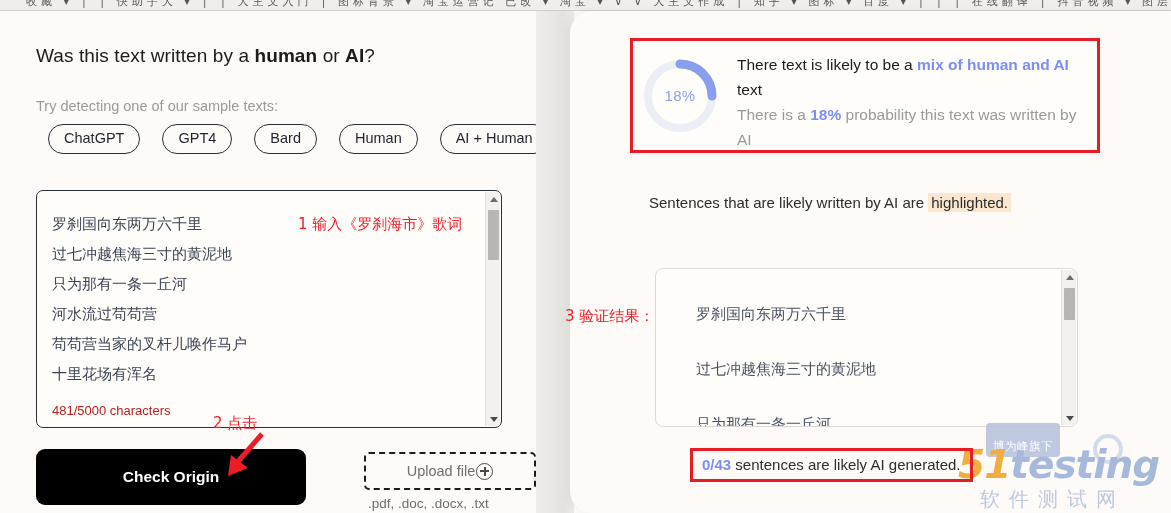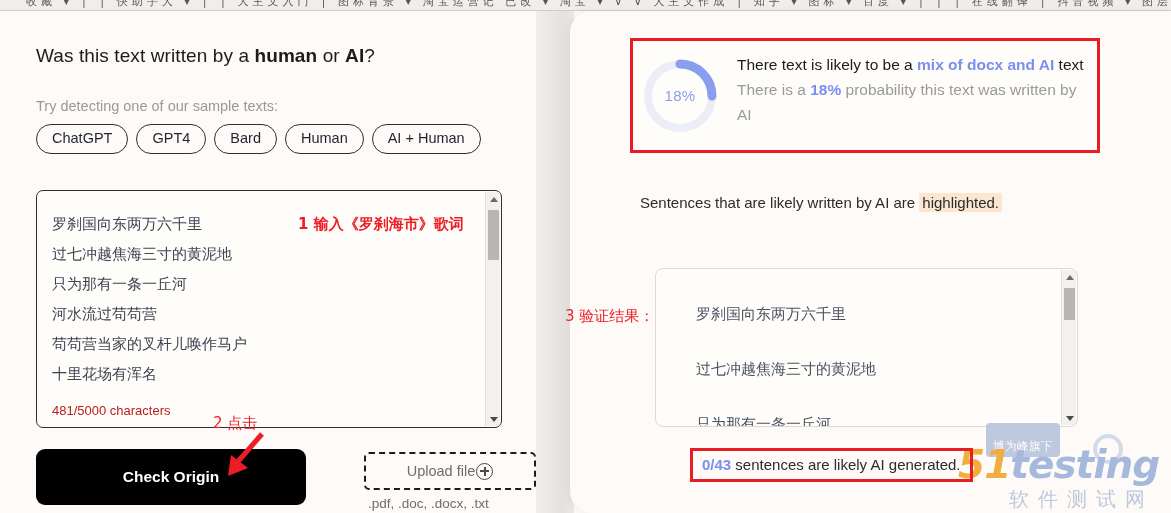--- a/index.html
+++ b/index.html
@@ -50,22 +50,22 @@
     letter-spacing: .1px;
   }
   .heading b { font-weight: 700; }
 
   .subheading {
     position: absolute; left: 36px; top: 87px;
     font-size: 14.5px; color: #9a9a9a;
   }
 
   .chips {
-    position: absolute; left: 36px; top: 113px;
-    display: flex; gap: 8px;
+    position: absolute; left: 48px; top: 113px;
+    display: flex; gap: 22px;
   }
   .chip {
     border: 1px solid #2a2f3a;
     border-radius: 999px;
     padding: 6px 15px 7px;
     font-size: 14.5px;
     color: #1f2430;
     background: transparent;
     cursor: pointer;
     line-height: 1;
@@ -201,21 +201,21 @@
   }
   .result-title b { color: #7b8ff0; font-weight: 700; }
   .result-sub {
     font-size: 15.5px; color: #9a9a9a; line-height: 25px;
   }
   .result-sub b { color: #7b8ff0; font-weight: 700; }
 
   .highlight-note {
     position: absolute; left: 640px; top: 190px;
     width: 380px;
-    font-size: 15px; color: #2c2c2c; line-height: 26px;
+    font-size: 15px; color: #2c2c2c; line-height: 26px; text-align: center;
   }
   .hl {
     background: #fbe6cf; padding: 1px 3px;
   }
 
   .out-box {
     position: absolute; left: 655px; top: 268px;
     width: 423px; height: 159px;
     border: 1px solid #ddd9d4;
     border-radius: 8px;
@@ -244,21 +244,21 @@
   .sentence-stat b { color: #7b8ff0; font-weight: 700; }
 
   
   .anno {
     position: absolute;
     color: #ee1c25;
     font-family: "DejaVu Sans", sans-serif;
     white-space: nowrap;
     z-index: 7;
   }
-  .anno-1 { left: 298px; top: 215px; font-size: 15px; font-weight: bold; }
+  .anno-1 { left: 298px; top: 215px; font-size: 15px; }
   .anno-2 { left: 213px; top: 414px; font-size: 15px; }
   .anno-3 { left: 565px; top: 307px; font-size: 15px; }
 
   .arrow-svg { position: absolute; left: 218px; top: 432px; z-index: 7; }
 
   
   .wm {
     position: absolute; left: 958px; top: 420px;
     width: 213px; height: 93px;
     z-index: 5; pointer-events: none;
@@ -278,21 +278,20 @@
     letter-spacing: -1px;
     font-family: "DejaVu Sans", sans-serif;
   }
   .wm-51 { color: #f0a830; }
   .wm-testing { color: #9fb4db; }
   .wm-sub {
     position: absolute; left: 22px; top: 66px;
     font-size: 20px; color: #b9c4dd;
     letter-spacing: 9px;
     font-family: Liberation Serif, serif;
-    margin-left: 29px;
   }
   .wm-glass {
     position: absolute; left: 135px; top: 14px;
     width: 30px; height: 30px; border-radius: 50%;
     border: 4px solid #cfd9ea;
   }
 </style>
 </head>
 <body>
 
@@ -359,21 +358,21 @@
       <div class="donut-wrap">
         <svg width="82" height="82" viewBox="0 0 82 82">
           <circle cx="41" cy="41" r="32" fill="none" stroke="#eceef5" stroke-width="8"></circle>
           <path d="M 41 9 A 32 32 0 0 1 73 41" fill="none" stroke="#8a9ef0" stroke-width="9" stroke-linecap="round"></path>
         </svg>
         <div class="donut-label">18%</div>
       </div>
 
       <div class="result-text">
         <div class="result-title">
-          <span>There text is likely to be a </span><b>mix of docx and AI</b><span> text</span>
+          <span>There text is likely to be a </span><b>mix of human and AI</b><span> text</span>
         </div>
         <div class="result-sub">
           <span>There is a </span><b>18%</b><span> probability this text was written by AI</span>
         </div>
       </div>
     </div>
 
     <div class="out-box" style="left:85px; top:257px;">
       <div class="out-lines">
         <div class="out-line">罗刹国向东两万六千里</div>

